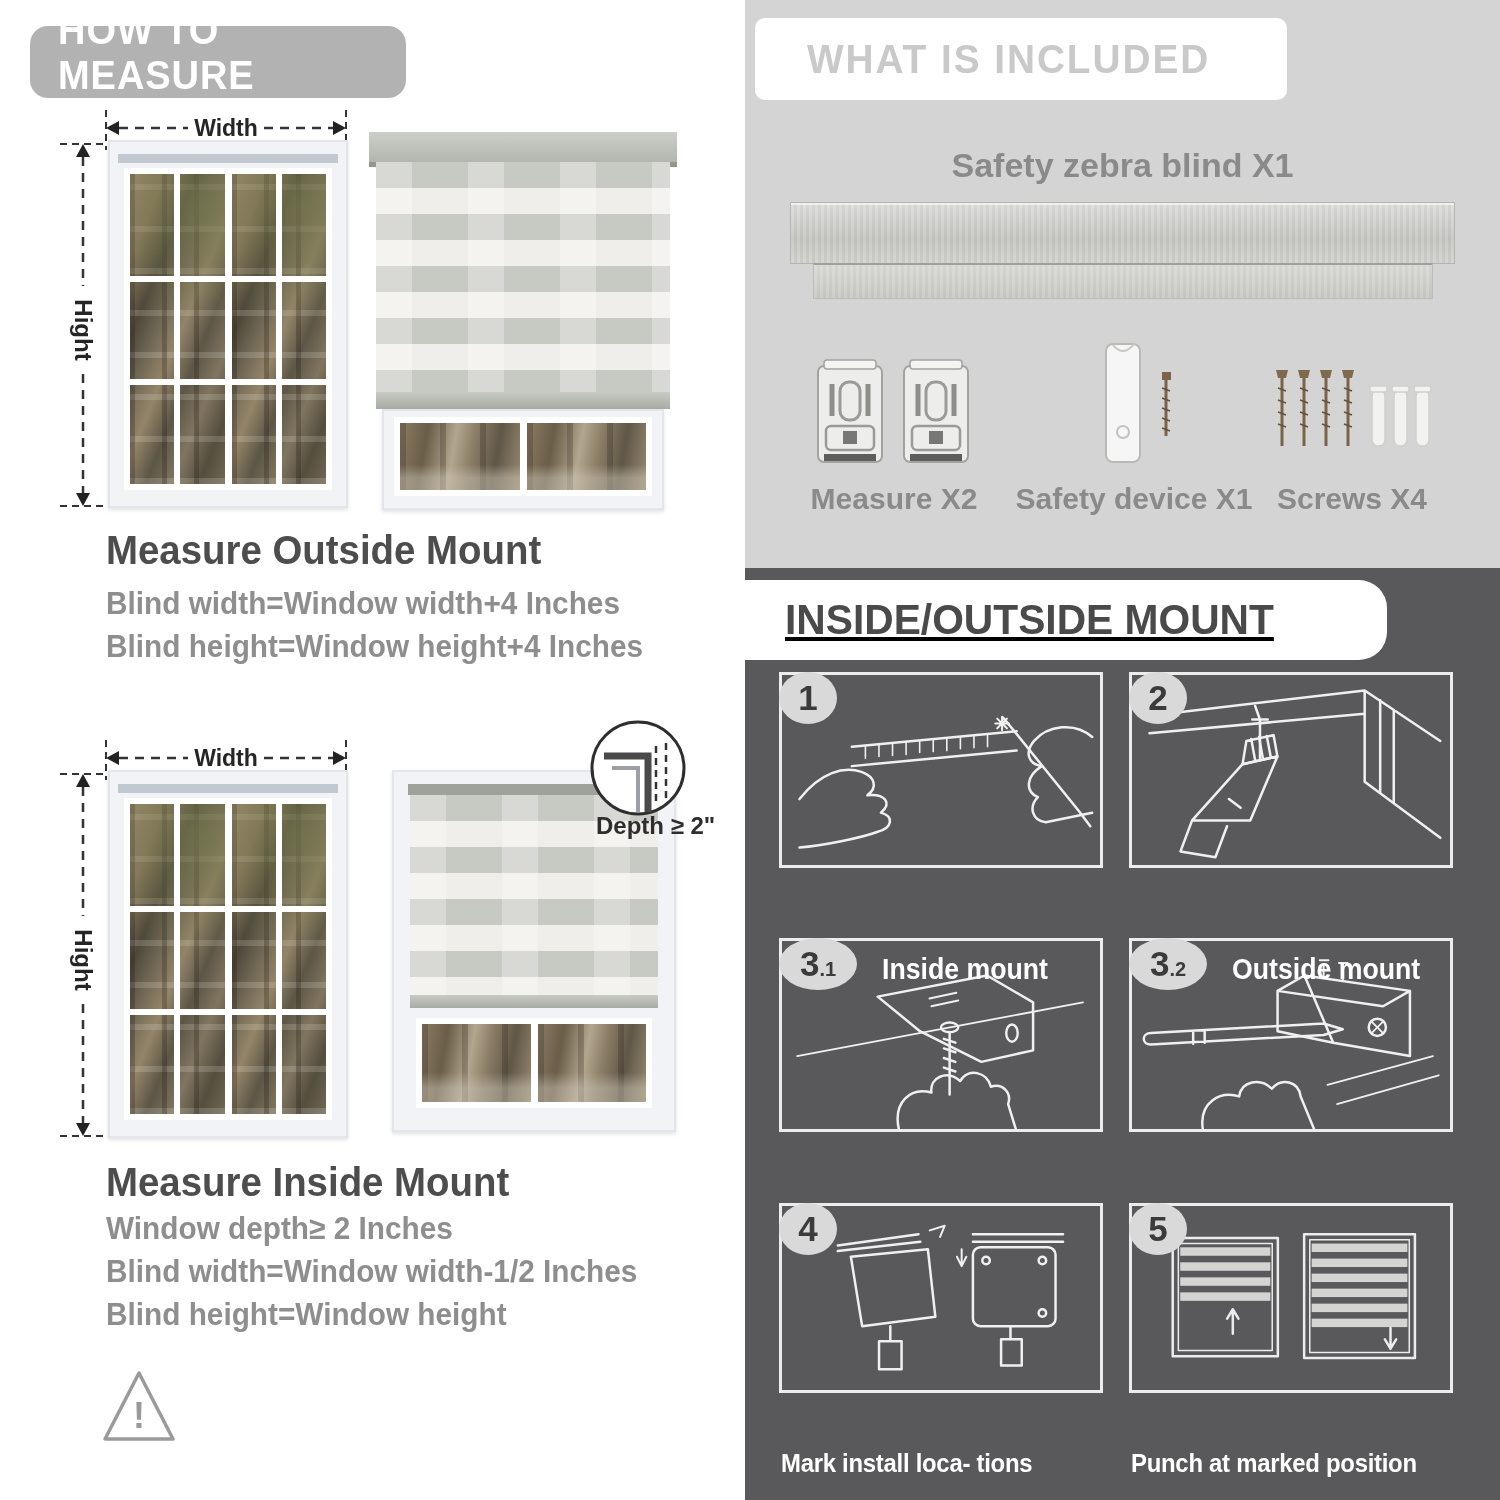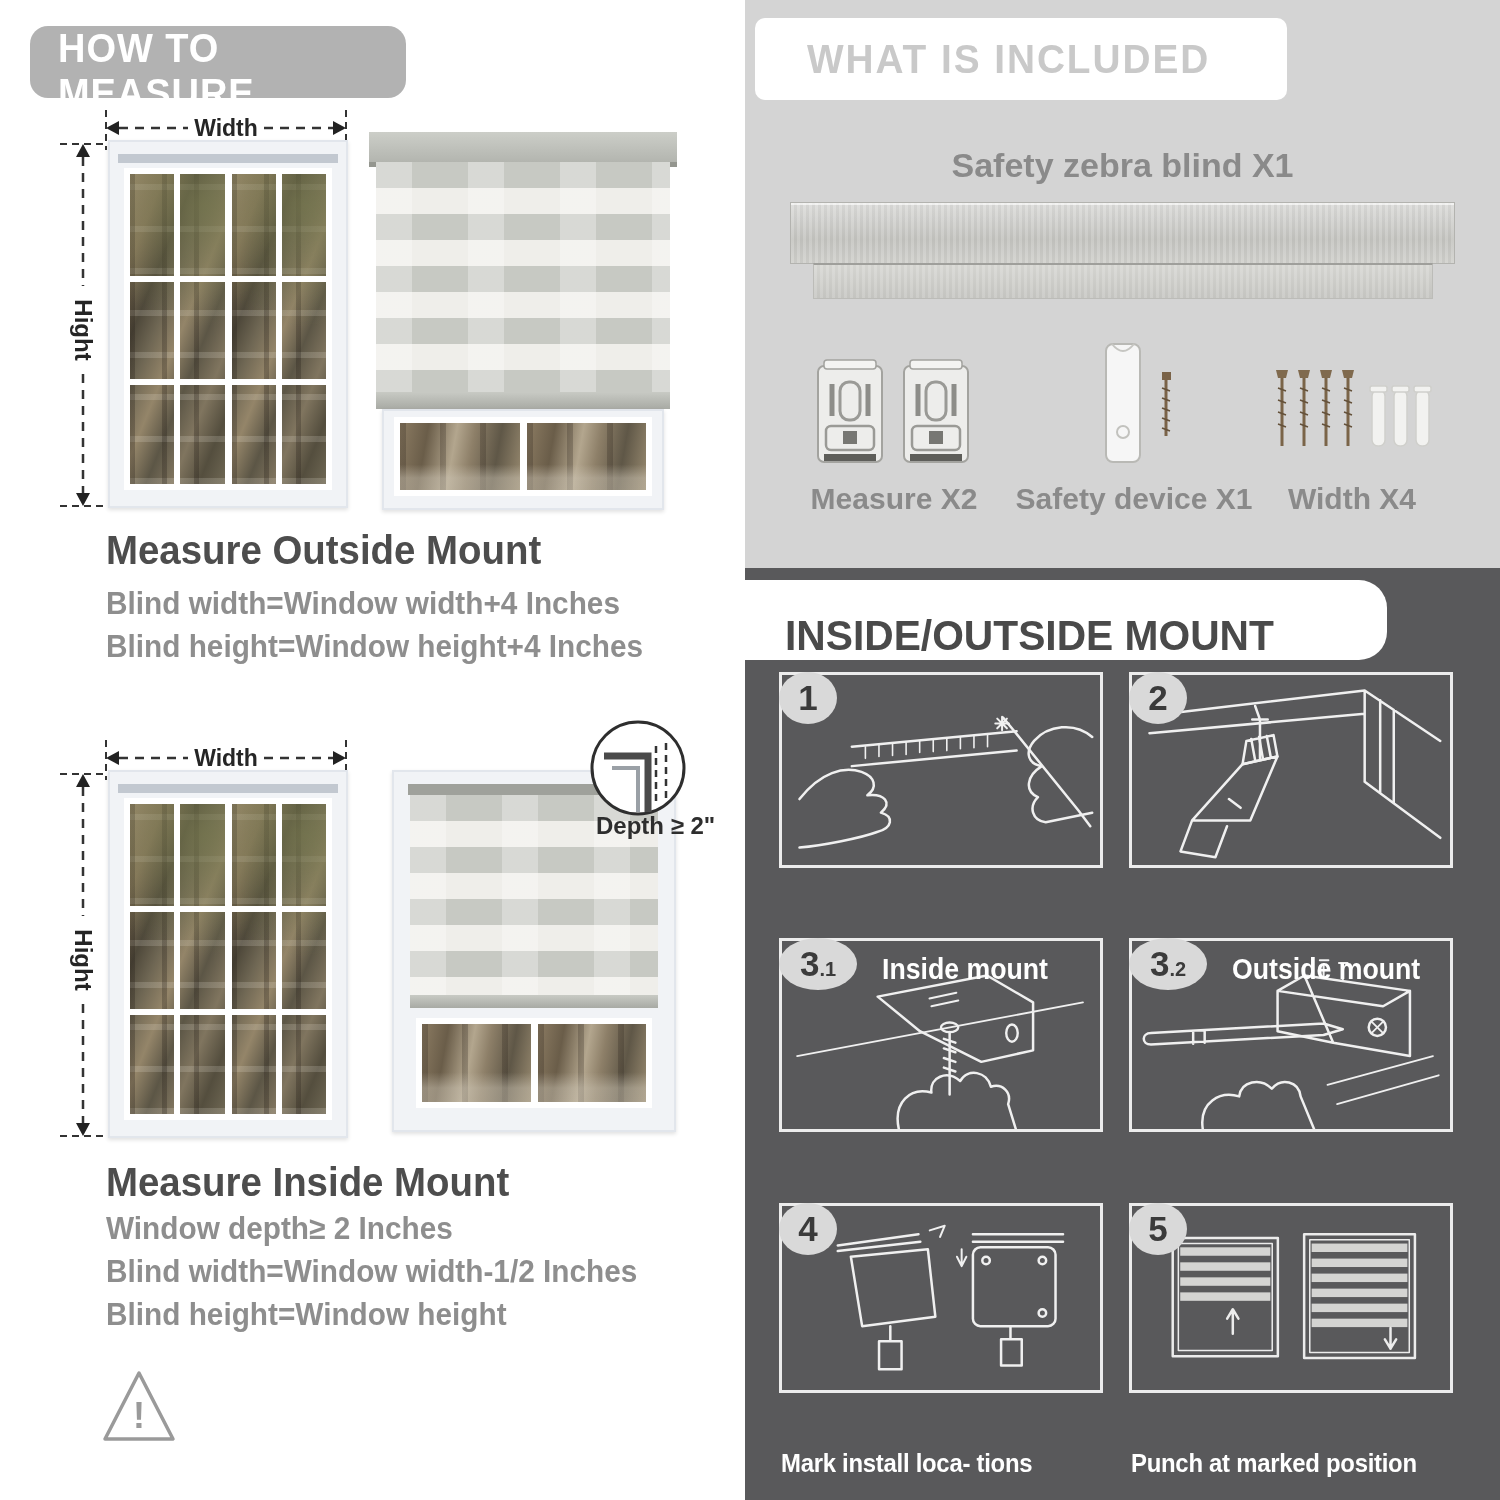--- a/index.html
+++ b/index.html
@@ -2,21 +2,21 @@
 <html><head>
 <meta charset="utf-8">
 <style>
   html,body{margin:0;padding:0;background:#fff;}
   .canvas{position:relative;width:1500px;height:1500px;background:#ffffff;overflow:hidden;
           font-family:"Liberation Sans",sans-serif;}
   .abs{position:absolute;}
 
   
   .banner-left{left:30px;top:26px;width:376px;height:72px;background:#b2b2b2;border-radius:18px;
-               display:flex;align-items:flex-start;padding-left:28px;box-sizing:border-box;}
+               display:flex;align-items:flex-end;padding-left:28px;box-sizing:border-box;}
   .banner-left span{color:#fff;font-weight:bold;font-size:40px;letter-spacing:1px;transform:scaleX(.95);transform-origin:left;}
 
   .section-title{font-weight:bold;font-size:40px;color:#4d4d4d;transform:scaleX(.96);transform-origin:left;white-space:nowrap;}
   .formula{font-weight:bold;font-size:31px;color:#8e8e8e;transform:scaleX(.96);transform-origin:left;white-space:nowrap;}
 
   
   .win{background:#f1f3f6;border:2px solid #e2e6ec;box-sizing:border-box;box-shadow:0 2px 4px rgba(0,0,0,.12);}
   .lintel{position:absolute;left:8px;right:8px;top:12px;height:9px;background:#c2c8d0;}
   .glass{position:absolute;left:14px;right:14px;top:26px;bottom:16px;background:#fff;display:flex;gap:7px;padding:6px;box-sizing:border-box;}
   .pane{flex:1;position:relative;}
@@ -56,21 +56,21 @@
         background:repeating-linear-gradient(90deg, rgba(255,255,255,.10) 0 3px, rgba(0,0,0,.03) 3px 6px),
                    linear-gradient(180deg,#dddddb,#c5c5c1 60%,#d1d1cd);box-shadow:inset 0 2px 0 rgba(255,255,255,.6);}
   .bar2{position:absolute;left:68px;top:263px;width:620px;height:36px;border:1px solid #bcbcb8;border-top:2px solid #9f9f9b;box-sizing:border-box;
         background:repeating-linear-gradient(90deg, rgba(255,255,255,.10) 0 3px, rgba(0,0,0,.02) 3px 6px),
                    linear-gradient(180deg,#d8d8d4,#c8c8c4);}
   .item-label{position:absolute;top:482px;text-align:center;color:#8a8a8a;font-weight:bold;font-size:30px;white-space:nowrap;}
 
   
   .mount{left:745px;top:568px;width:755px;height:932px;background:#59595b;}
   .banner-mount{position:absolute;left:0;top:12px;width:642px;height:80px;background:#fff;border-radius:0 28px 28px 0;
-                display:flex;align-items:flex-end;padding-left:40px;box-sizing:border-box;}
+                display:flex;align-items:center;padding-left:40px;box-sizing:border-box;text-decoration:underline;}
   .banner-mount span{color:#4a4a4a;font-weight:bold;font-size:42px;transform:scaleX(.97);transform-origin:left;}
   .step-box{position:absolute;width:324px;border:3px solid #ececec;box-sizing:border-box;}
   .badge{position:absolute;top:-3px;left:-3px;width:58px;height:52px;background:#d9d9d9;border-radius:50%;
          display:flex;align-items:center;justify-content:center;color:#3b3b3b;font-weight:bold;}
   .badge .n{font-size:35px;}
   .badge .s{font-size:20px;margin-top:10px;}
   .badge.wide{width:78px;}
   .step-title{position:absolute;top:12px;left:92px;color:#fff;font-weight:bold;font-size:29px;white-space:nowrap;transform:scaleX(.92);transform-origin:left;}
   .caption{position:absolute;color:#fff;font-weight:bold;font-size:26px;letter-spacing:-.3px;white-space:nowrap;
            transform:scaleX(.92);transform-origin:left;}
@@ -239,21 +239,21 @@
       </g>
       <g fill="#f2f2f0" stroke="#cfcfcb" stroke-width="1.5">
         <rect x="100" y="28" width="13" height="56" rx="6"></rect>
           <rect x="122" y="28" width="13" height="56" rx="6"></rect>
         <rect x="144" y="28" width="13" height="56" rx="6"></rect>
         <rect x="98" y="24" width="17" height="6" rx="2"></rect>
           <rect x="120" y="24" width="17" height="6" rx="2"></rect>
         <rect x="142" y="24" width="17" height="6" rx="2"></rect>
       </g>
     </svg>
-    <div class="item-label" style="left:507px;width:200px;">Width X4</div>
+    <div class="item-label" style="left:507px;width:200px;">Screws X4</div>
   </div>
 
   <div class="abs mount">
     <div class="banner-mount">
       <span>INSIDE/OUTSIDE MOUNT</span>
     </div>
 
     <div class="step-box" style="left:34px;top:104px;height:196px;">
       <svg class="fig" viewBox="0 0 324 196" fill="none" stroke="#f0f0f0" stroke-width="2.5" stroke-linecap="round" stroke-linejoin="round">
         <path d="M70,74 L240,58 M70,94 L240,78"></path>

